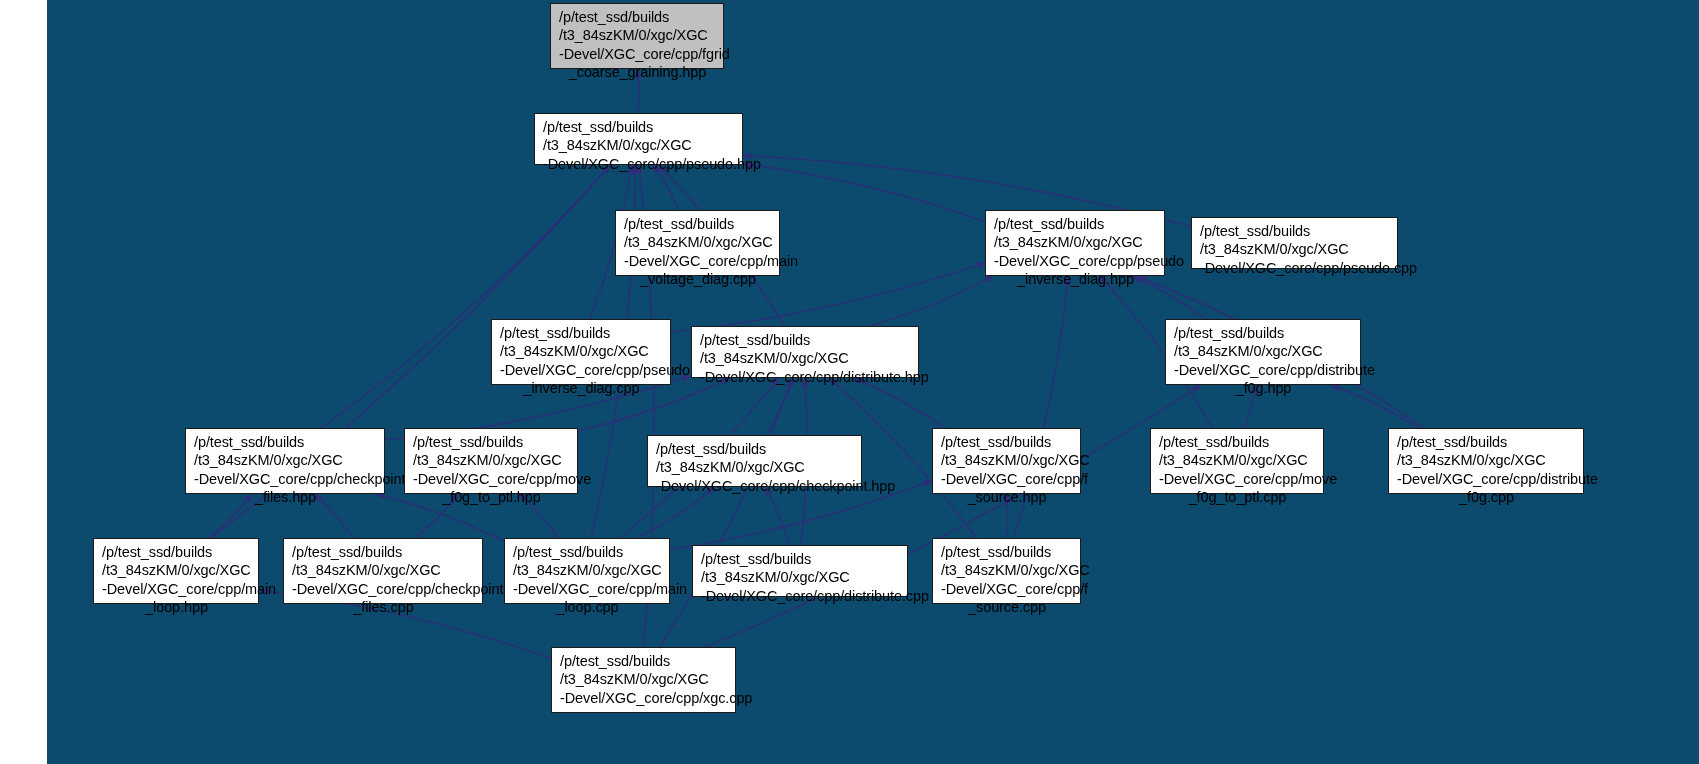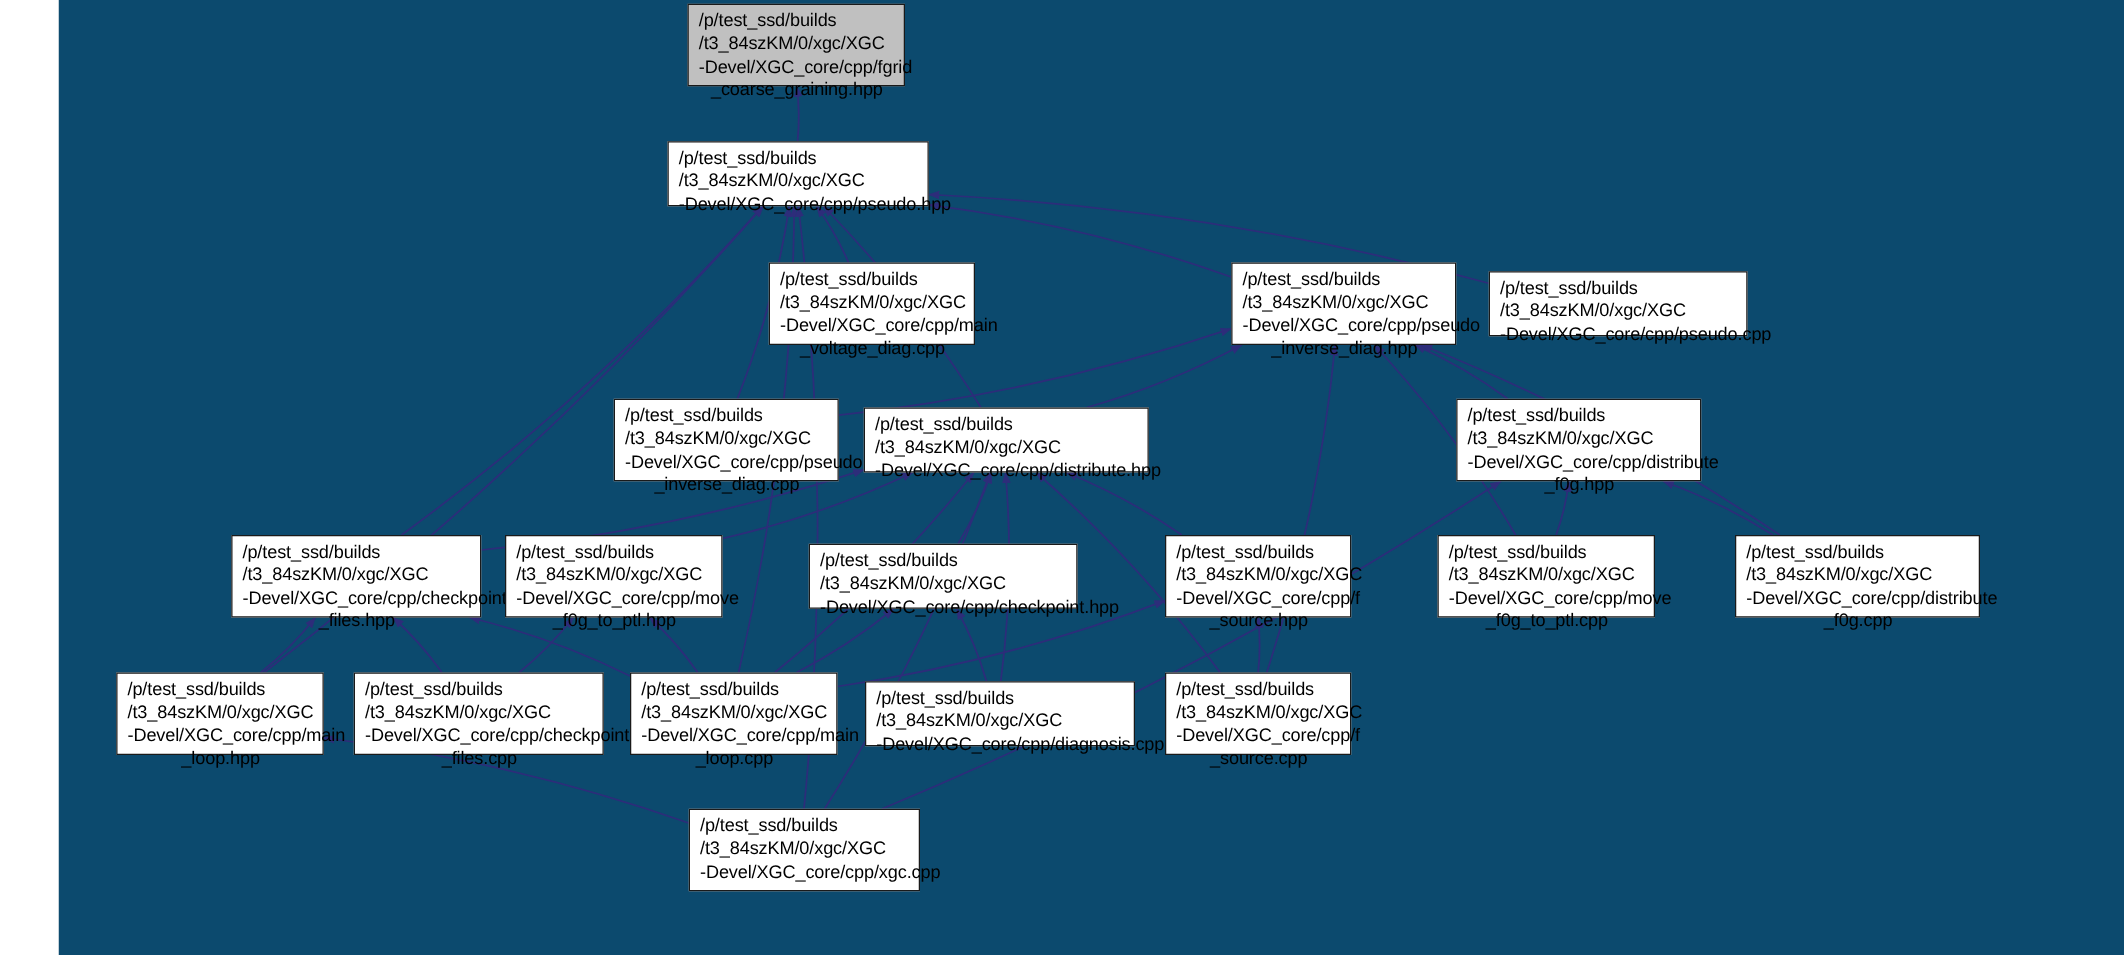--- a/index.html
+++ b/index.html
@@ -112,17 +112,17 @@
       <div class="node" style="left: 1118px; top: 319px; width: 196px; height: 66px;"><span class="ln">/p/test_ssd/builds</span><span class="ln">/t3_84szKM/0/xgc/XGC</span><span class="ln c">-Devel/XGC_core/cpp/distribute</span><span class="ln c">_f0g.hpp</span></div>
       <div class="node" style="left: 138px; top: 428px; width: 200px; height: 66px;"><span class="ln">/p/test_ssd/builds</span><span class="ln">/t3_84szKM/0/xgc/XGC</span><span class="ln c">-Devel/XGC_core/cpp/checkpoint</span><span class="ln c">_files.hpp</span></div>
       <div class="node" style="left: 357px; top: 428px; width: 174px; height: 66px;"><span class="ln">/p/test_ssd/builds</span><span class="ln">/t3_84szKM/0/xgc/XGC</span><span class="ln c">-Devel/XGC_core/cpp/move</span><span class="ln c">_f0g_to_ptl.hpp</span></div>
       <div class="node" style="left: 600px; top: 435px; width: 215px; height: 52px;"><span class="ln">/p/test_ssd/builds</span><span class="ln">/t3_84szKM/0/xgc/XGC</span><span class="ln">-Devel/XGC_core/cpp/checkpoint.hpp</span></div>
       <div class="node" style="left: 885px; top: 428px; width: 149px; height: 66px;"><span class="ln">/p/test_ssd/builds</span><span class="ln">/t3_84szKM/0/xgc/XGC</span><span class="ln c">-Devel/XGC_core/cpp/f</span><span class="ln c">_source.hpp</span></div>
       <div class="node" style="left: 1103px; top: 428px; width: 174px; height: 66px;"><span class="ln">/p/test_ssd/builds</span><span class="ln">/t3_84szKM/0/xgc/XGC</span><span class="ln c">-Devel/XGC_core/cpp/move</span><span class="ln c">_f0g_to_ptl.cpp</span></div>
       <div class="node" style="left: 1341px; top: 428px; width: 196px; height: 66px;"><span class="ln">/p/test_ssd/builds</span><span class="ln">/t3_84szKM/0/xgc/XGC</span><span class="ln c">-Devel/XGC_core/cpp/distribute</span><span class="ln c">_f0g.cpp</span></div>
       <div class="node" style="left: 46px; top: 538px; width: 166px; height: 66px;"><span class="ln">/p/test_ssd/builds</span><span class="ln">/t3_84szKM/0/xgc/XGC</span><span class="ln c">-Devel/XGC_core/cpp/main</span><span class="ln c">_loop.hpp</span></div>
       <div class="node" style="left: 236px; top: 538px; width: 200px; height: 66px;"><span class="ln">/p/test_ssd/builds</span><span class="ln">/t3_84szKM/0/xgc/XGC</span><span class="ln c">-Devel/XGC_core/cpp/checkpoint</span><span class="ln c">_files.cpp</span></div>
       <div class="node" style="left: 457px; top: 538px; width: 166px; height: 66px;"><span class="ln">/p/test_ssd/builds</span><span class="ln">/t3_84szKM/0/xgc/XGC</span><span class="ln c">-Devel/XGC_core/cpp/main</span><span class="ln c">_loop.cpp</span></div>
-      <div class="node" style="left: 645px; top: 545px; width: 216px; height: 52px;"><span class="ln">/p/test_ssd/builds</span><span class="ln">/t3_84szKM/0/xgc/XGC</span><span class="ln">-Devel/XGC_core/cpp/diagnosis.cpp</span></div>
+      <div class="node" style="left: 645px; top: 545px; width: 216px; height: 52px;"><span class="ln">/p/test_ssd/builds</span><span class="ln">/t3_84szKM/0/xgc/XGC</span><span class="ln">-Devel/XGC_core/cpp/distribute.cpp</span></div>
       <div class="node" style="left: 885px; top: 538px; width: 149px; height: 66px;"><span class="ln">/p/test_ssd/builds</span><span class="ln">/t3_84szKM/0/xgc/XGC</span><span class="ln c">-Devel/XGC_core/cpp/f</span><span class="ln c">_source.cpp</span></div>
       <div class="node" style="left: 504px; top: 647px; width: 185px; height: 66px;"><span class="ln">/p/test_ssd/builds</span><span class="ln">/t3_84szKM/0/xgc/XGC</span><span class="ln">-Devel/XGC_core/cpp/xgc.cpp</span></div>
     </div>
 </div>
 
 </body></html>

